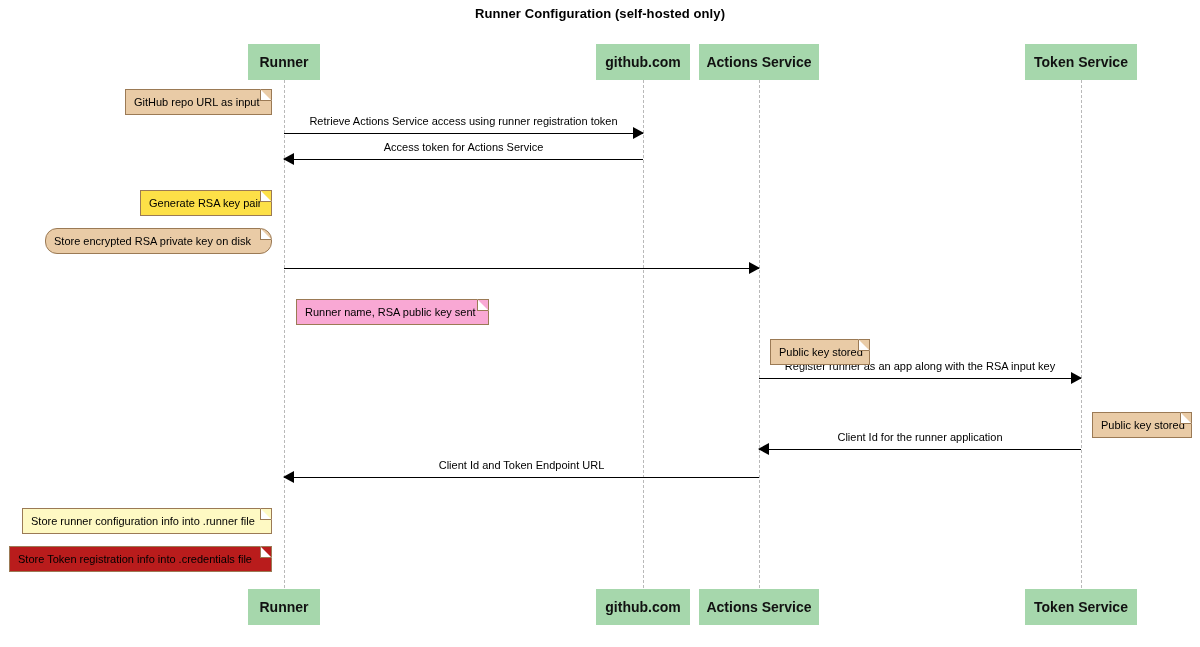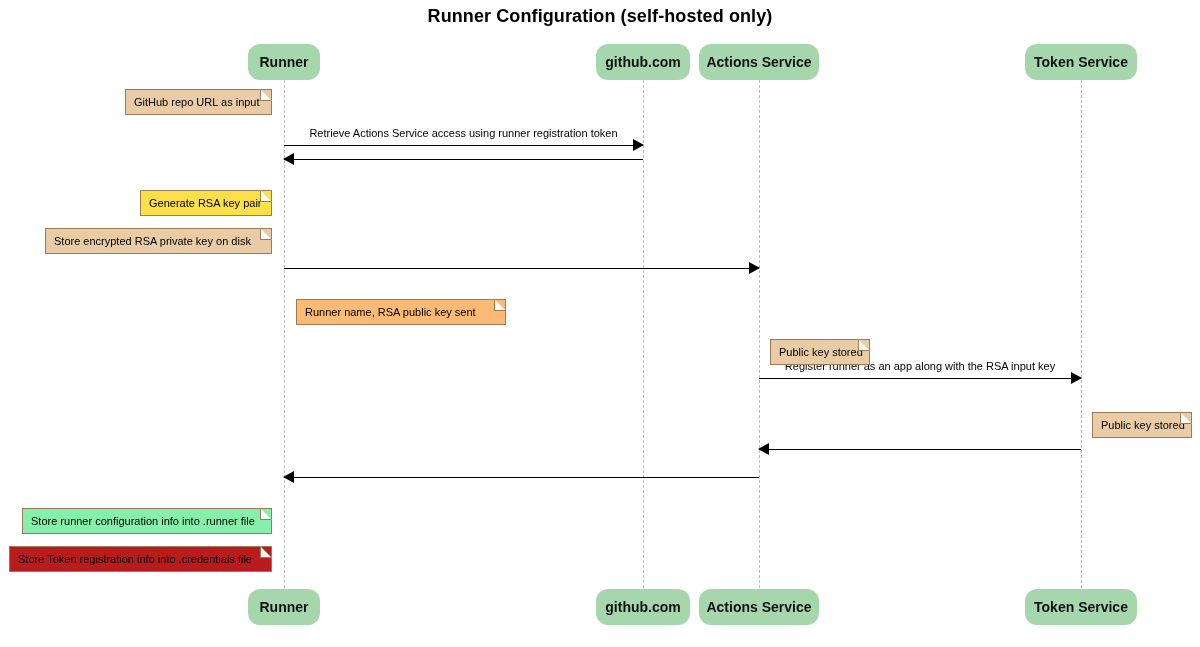--- a/index.html
+++ b/index.html
@@ -19,39 +19,39 @@
     position: absolute;
     inset: 0;
   }
   
   .diagram-title {
     position: absolute;
     left: 0;
     top: 6px;
     width: 1200px;
     text-align: center;
-    font-size: 18px;
+    font-size: 13px;
     font-weight: bold;
     color: #000;
     letter-spacing: 0.1px;
   }
   
   .lifeline {
     position: absolute;
     width: 0;
     border-left: 1px dashed #b9b9b9;
     top: 80px;
     height: 508px;
   }
   
   .participant {
     position: absolute;
     height: 36px;
     background: #a6d7ac;
-    border-radius: 12px;
+    border-radius: 0;
     display: flex;
     align-items: center;
     justify-content: center;
     font-size: 14px;
     font-weight: bold;
     color: #111;
     box-sizing: border-box;
     white-space: nowrap;
   }
   
@@ -170,73 +170,76 @@
         <span>github.com</span>
       </div>
       <div class="participant" style="left: 699px; width: 120px; top: 589px; background: rgb(166, 215, 172);">
         <span>Actions Service</span>
       </div>
       <div class="participant" style="left: 1025px; width: 112px; top: 589px; background: rgb(166, 215, 172);">
         <span>Token Service</span>
       </div>
     </div>
   <div id="messages">
-      <div class="message" style="left: 284px; width: 359px; top: 115px; margin-top: 12px;">
+      <div class="message" style="left: 284px; width: 359px; top: 115px;">
         <div class="msg-label">Retrieve Actions Service access using runner registration token</div>
         <div class="msg-line"></div>
         <div class="arrowhead arrow-right"></div>
       </div>
       <div class="message" style="left: 284px; width: 359px; top: 141px;">
+        <div class="msg-label">Access token for Actions Service</div>
         <div class="msg-line"></div>
         <div class="arrowhead arrow-left"></div>
       </div>
       <div class="message" style="left: 284px; width: 475px; top: 250px;">
         <div class="msg-line"></div>
         <div class="arrowhead arrow-right"></div>
       </div>
       <div class="message" style="left: 759px; width: 322px; top: 360px;">
         <div class="msg-label">Register runner as an app along with the RSA input key</div>
         <div class="msg-line"></div>
         <div class="arrowhead arrow-right"></div>
       </div>
       <div class="message" style="left: 759px; width: 322px; top: 431px;">
+        <div class="msg-label">Client Id for the runner application</div>
         <div class="msg-line"></div>
         <div class="arrowhead arrow-left"></div>
       </div>
       <div class="message" style="left: 284px; width: 475px; top: 459px;">
+        <div class="msg-label">Client Id and Token Endpoint URL</div>
         <div class="msg-line"></div>
         <div class="arrowhead arrow-left"></div>
       </div>
     </div>
   <div id="notes">
       <div class="note" style="width: 147px; top: 89px; left: 125px; background: rgb(233, 203, 166); border-color: rgb(155, 122, 85);">
         <span class="note-text">GitHub repo URL as input</span>
         <span class="fold"></span>
       </div>
       <div class="note" style="width: 132px; top: 190px; left: 140px; background: #fde047; border-color: rgb(155, 122, 85);">
         <span class="note-text">Generate RSA key pair</span>
         <span class="fold"></span>
       </div>
-      <div class="note" style="width: 227px; top: 228px; left: 45px; background: rgb(233, 203, 166); border-color: rgb(155, 122, 85);">
+      <div class="note" style="width: 227px; top: 228px; left: 45px; background: rgb(233, 203, 166); border-color: rgb(155, 122, 85); border-radius: 12px;">
         <span class="note-text">Store encrypted RSA private key on disk</span>
         <span class="fold"></span>
       </div>
-      <div class="note" style="width: 210px; top: 299px; left: 296px; background: #fdba74; border-color: rgb(155, 122, 85);">
+      <div class="note" style="width: 193px; top: 299px; left: 296px; background: #f9a8d4; border-color: rgb(155, 122, 85);">
         <span class="note-text">Runner name, RSA public key sent</span>
         <span class="fold"></span>
       </div>
       <div class="note" style="width: 100px; top: 339px; left: 770px; background: rgb(233, 203, 166); border-color: rgb(155, 122, 85);">
         <span class="note-text">Public key stored</span>
         <span class="fold"></span>
       </div>
       <div class="note" style="width: 100px; top: 412px; left: 1092px; background: rgb(233, 203, 166); border-color: rgb(155, 122, 85);">
         <span class="note-text">Public key stored</span>
         <span class="fold"></span>
       </div>
-      <div class="note" style="width: 250px; top: 508px; left: 22px; background: #86efac; border-color: rgb(155, 122, 85);">
+      <div class="note" style="width: 250px; top: 508px; left: 22px; background: #fef9c3; border-color: rgb(155, 122, 85);">
         <span class="note-text">Store runner configuration info into .runner file</span>
         <span class="fold"></span>
       </div>
       <div class="note" style="width: 263px; top: 546px; left: 9px; background: #b91c1c; border-color: rgb(155, 122, 85);">
         <span class="note-text">Store Token registration info into .credentials file</span>
         <span class="fold"></span>
       </div>
     </div>
 </div>
 

